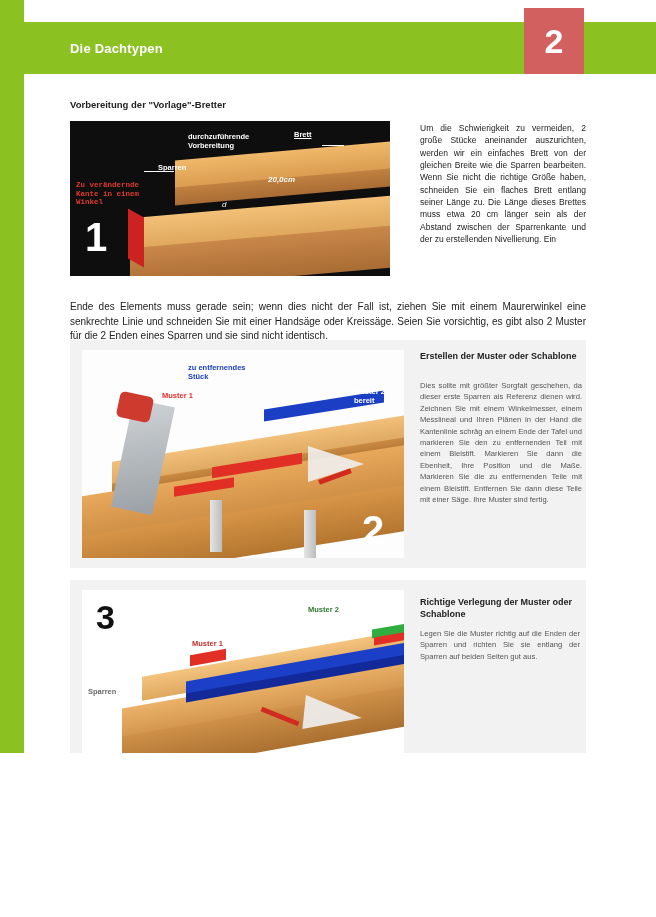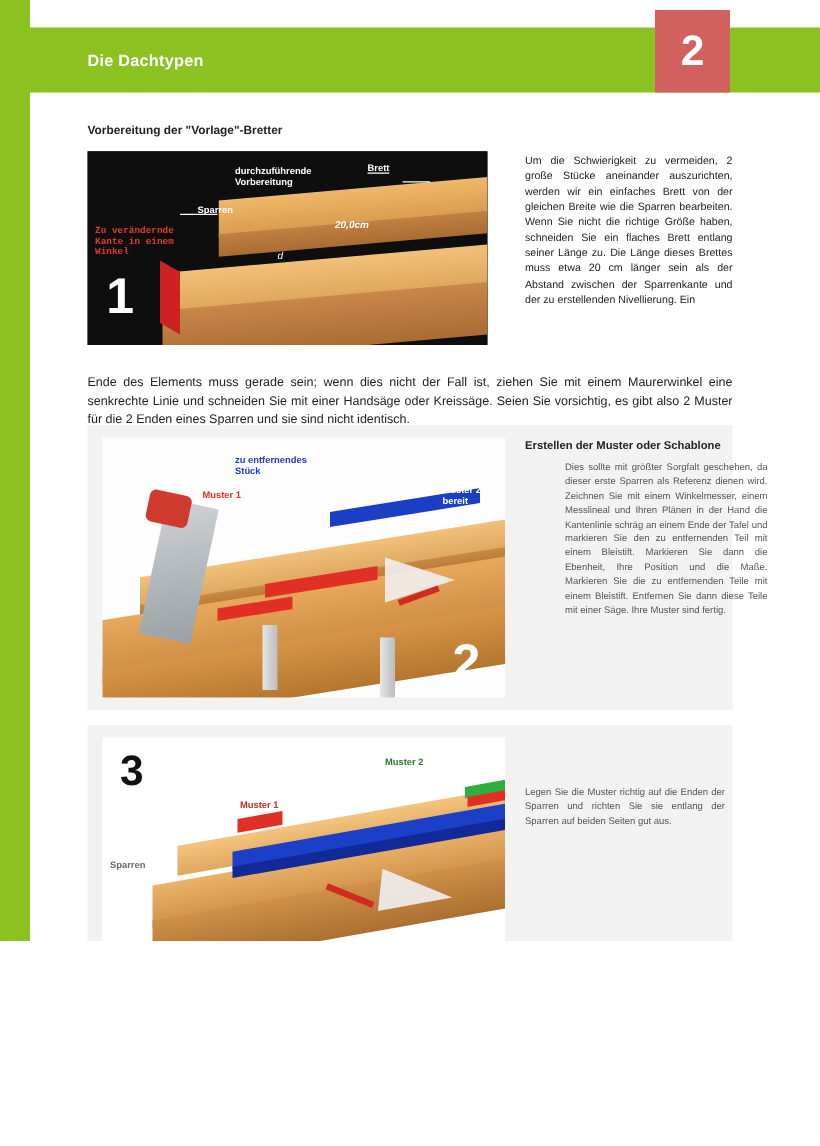--- a/index.html
+++ b/index.html
@@ -245,27 +245,26 @@
     position: absolute;
     left: 420px; top: 350px;
     width: 160px;
     font-size: 9px;
     font-weight: bold;
     color: #222;
     line-height: 1.35;
   }
   .card2-p {
     position: absolute;
-    left: 420px; top: 368px;
+    left: 420px; top: 380px;
     width: 162px;
     font-size: 7.6px;
     line-height: 1.5;
     color: #555;
     text-align: justify;
-    margin-left: 32px;
   }
 
   
   .card3 {
     position: absolute;
     left: 70px; top: 580px;
     width: 516px; height: 186px;
     background: #f2f2f2;
   }
   .fig3 {
@@ -454,20 +453,21 @@
     <div class="red-a"></div>
     <div class="beamA2"></div>
     <div class="tri3"></div>
     <div class="pencil3"></div>
 
     <div class="lbl" style="left: 226px; top: 16px; color: rgb(47, 122, 47); white-space: pre-line;">Muster 2</div>
     <div class="lbl" style="left: 110px; top: 50px; color: rgb(194, 48, 42); white-space: pre-line;">Muster 1</div>
     <div class="lbl" style="left: 6px; top: 98px; color: rgb(106, 106, 106); white-space: pre-line;">Sparren</div>
   </div>
   <div class="step-num-3">3</div>
+  <div class="card3-h">Richtige Verlegung der Muster oder Schablone</div>
   <div class="card3-p">Legen Sie die Muster richtig auf die Enden der Sparren und richten Sie sie entlang der Sparren auf beiden Seiten gut aus.</div>
 
   <div class="page-box"></div>
   <div class="page-num">30</div>
   <div class="footer-text">
     <div>Copyright 2020 Editions BILP, Rev. 2020062513</div>
     <div>https://holzbau.bilp.de</div>
   </div>
 
 </div>

